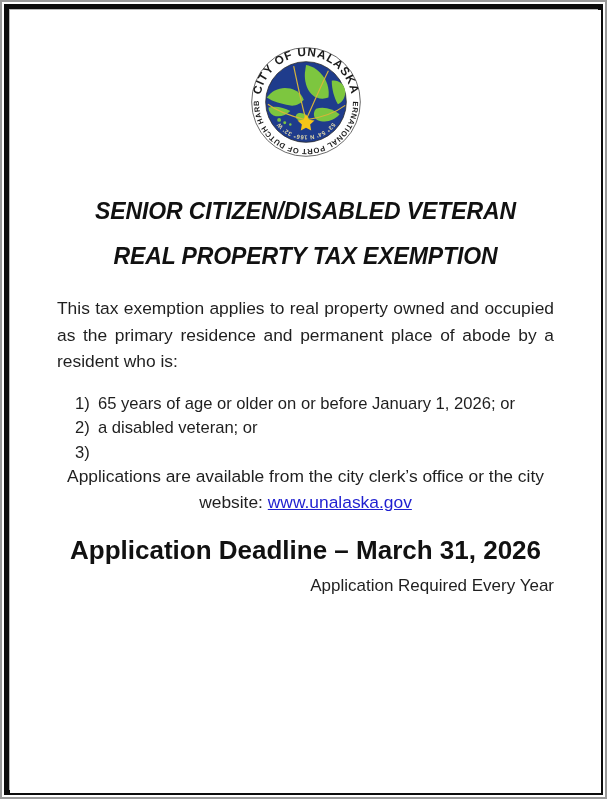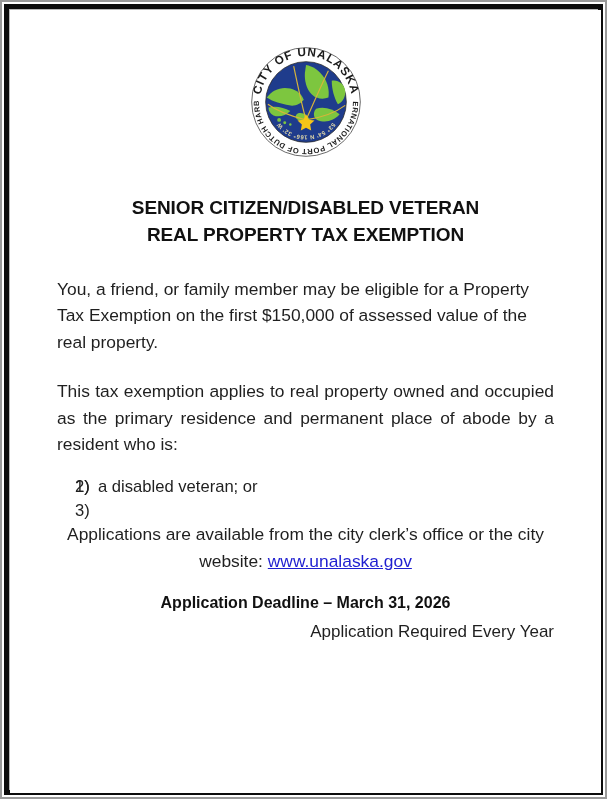--- a/index.html
+++ b/index.html
@@ -59,27 +59,28 @@
   .seal {
     width: 112px;
     height: 112px;
     display: block;
   }
 
   
   .title {
     text-align: center;
     font-weight: bold;
-    font-size: 19px;
+    font-size: 23px;
     letter-spacing: -0.1px;
     color: #111111;
     line-height: 1.42;
+    font-style: italic;
   }
   #title-line-1 { margin-top: 37px; }
-  #title-line-2 { margin-top: 0; }
+  #title-line-2 { margin-top: 12px; }
 
   
   .para {
     font-size: 17.4px;
     line-height: 1.52;
     color: #1f1f1f;
   }
   #para-intro {
     margin-top: 27px;
     text-align: left;
@@ -122,21 +123,21 @@
   #website-link {
     color: #1f1fd0;
     cursor: pointer;
   }
 
   
   #deadline {
     margin-top: 20px;
     text-align: center;
     font-weight: bold;
-    font-size: 16px;
+    font-size: 26px;
     color: #111111;
   }
   #deadline-sub {
     margin-top: 10px;
     text-align: right;
     font-size: 17px;
     color: #1f1f1f;
   }
 </style>
 </head>
@@ -190,27 +191,27 @@
         </text>
         <text font-family="'Liberation Sans', sans-serif" font-size="10.5" font-weight="bold" fill="#e3d9a8" letter-spacing="0.6">
           <textPath href="#arcInner" startOffset="50%" text-anchor="middle">53° 54' N 166° 32' W</textPath>
         </text>
       </svg>
     </div>
 
     <div class="title" id="title-line-1">SENIOR CITIZEN/DISABLED VETERAN</div>
     <div class="title" id="title-line-2">REAL PROPERTY TAX EXEMPTION</div>
 
-    <p class="para" id="para-intro">You, a friend, or family member may be eligible for a Property Tax Exemption on the first $150,000 of assessed value of the real property.</p>
 
     <p class="para" id="para-applies"><span>This tax exemption applies to real property owned and occupied as the primary residence </span><span class="u">and</span><span> permanent place of abode by a resident who is:</span></p>
 
     <ul id="criteria-list">
       <li>
         <span class="num">1)</span>
+        <span>65 years of age or older on or before January 1, 2026; or</span>
       </li>
       <li>
         <span class="num">2)</span>
         <span>a disabled veteran; or</span>
       </li>
       <li>
         <span class="num">3)</span>
       </li>
     </ul>
 

